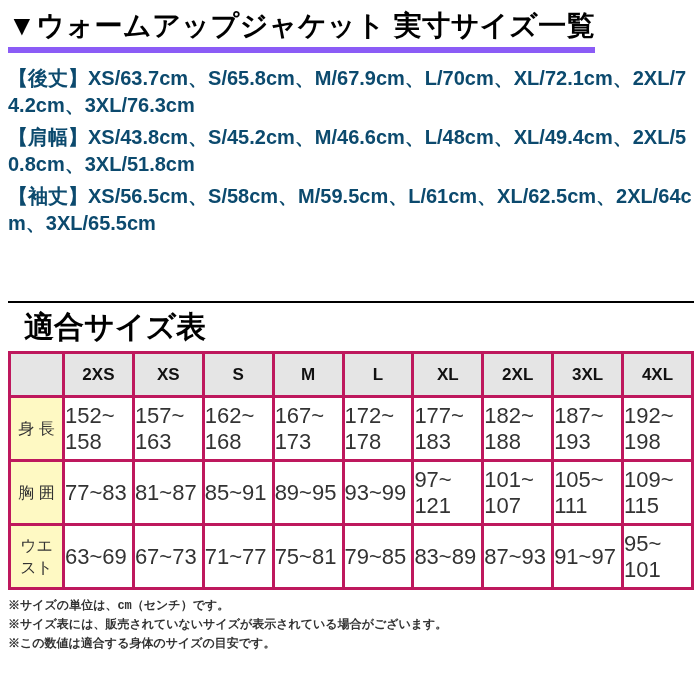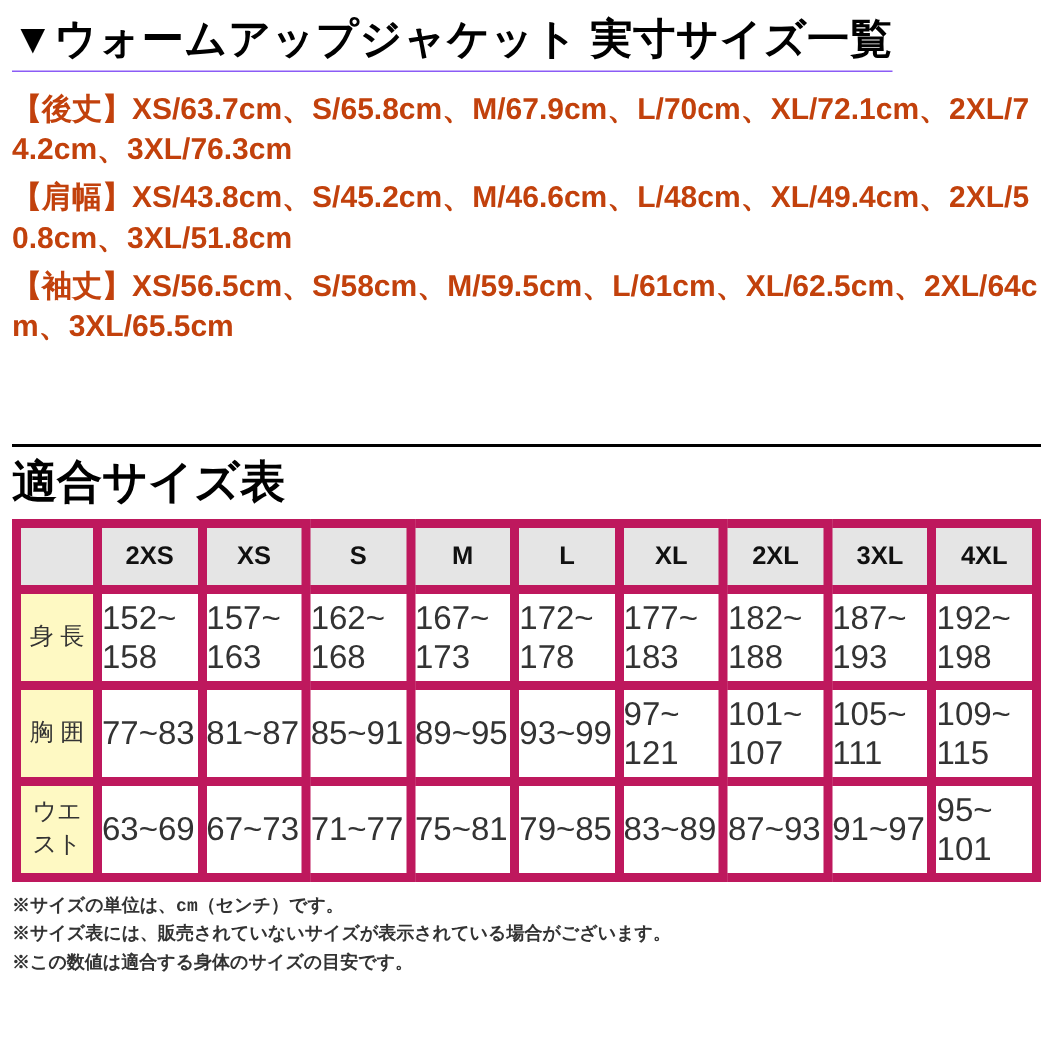--- a/index.html
+++ b/index.html
@@ -16,53 +16,53 @@
     overflow: hidden;
     background: #ffffff;
   }
   .page-title {
     display: inline-block;
     font-size: 28px;
     font-weight: bold;
     line-height: 1.25;
     letter-spacing: 0.5px;
     color: #000000;
-    border-bottom: 1px solid #8b5cf6;
+    border-bottom: 6px solid #8b5cf6;
     padding-bottom: 4px;
     margin: 2px 0 12px 0;
   }
   .measure-list { margin-bottom: 0; }
   .measure-line {
     font-size: 20px;
     font-weight: bold;
     line-height: 27px;
-    color: #c2410c;
+    color: #0c4a6e;
     margin-bottom: 5px;
     word-break: break-all;
   }
   .divider {
     border: none;
     border-top: 2px solid #000000;
     margin: 64px 0 6px 0;
     width: 686px;
   }
   .fit-title {
     font-size: 30px;
     font-weight: bold;
     color: #000000;
-    margin: 0 0 6px 0;
+    margin: 0 0 6px 16px;
     line-height: 1.2;
   }
   table.fit-table {
     border-collapse: collapse;
     width: 686px;
     table-layout: fixed;
   }
   .fit-table th, .fit-table td {
-    border: 6px solid #be185d;
+    border: 3px solid #be185d;
     vertical-align: middle;
     white-space: pre-line;
   }
   .fit-table thead th {
     background: #e5e5e5;
     font-size: 17px;
     font-weight: bold;
     color: #111111;
     height: 44px;
   }

